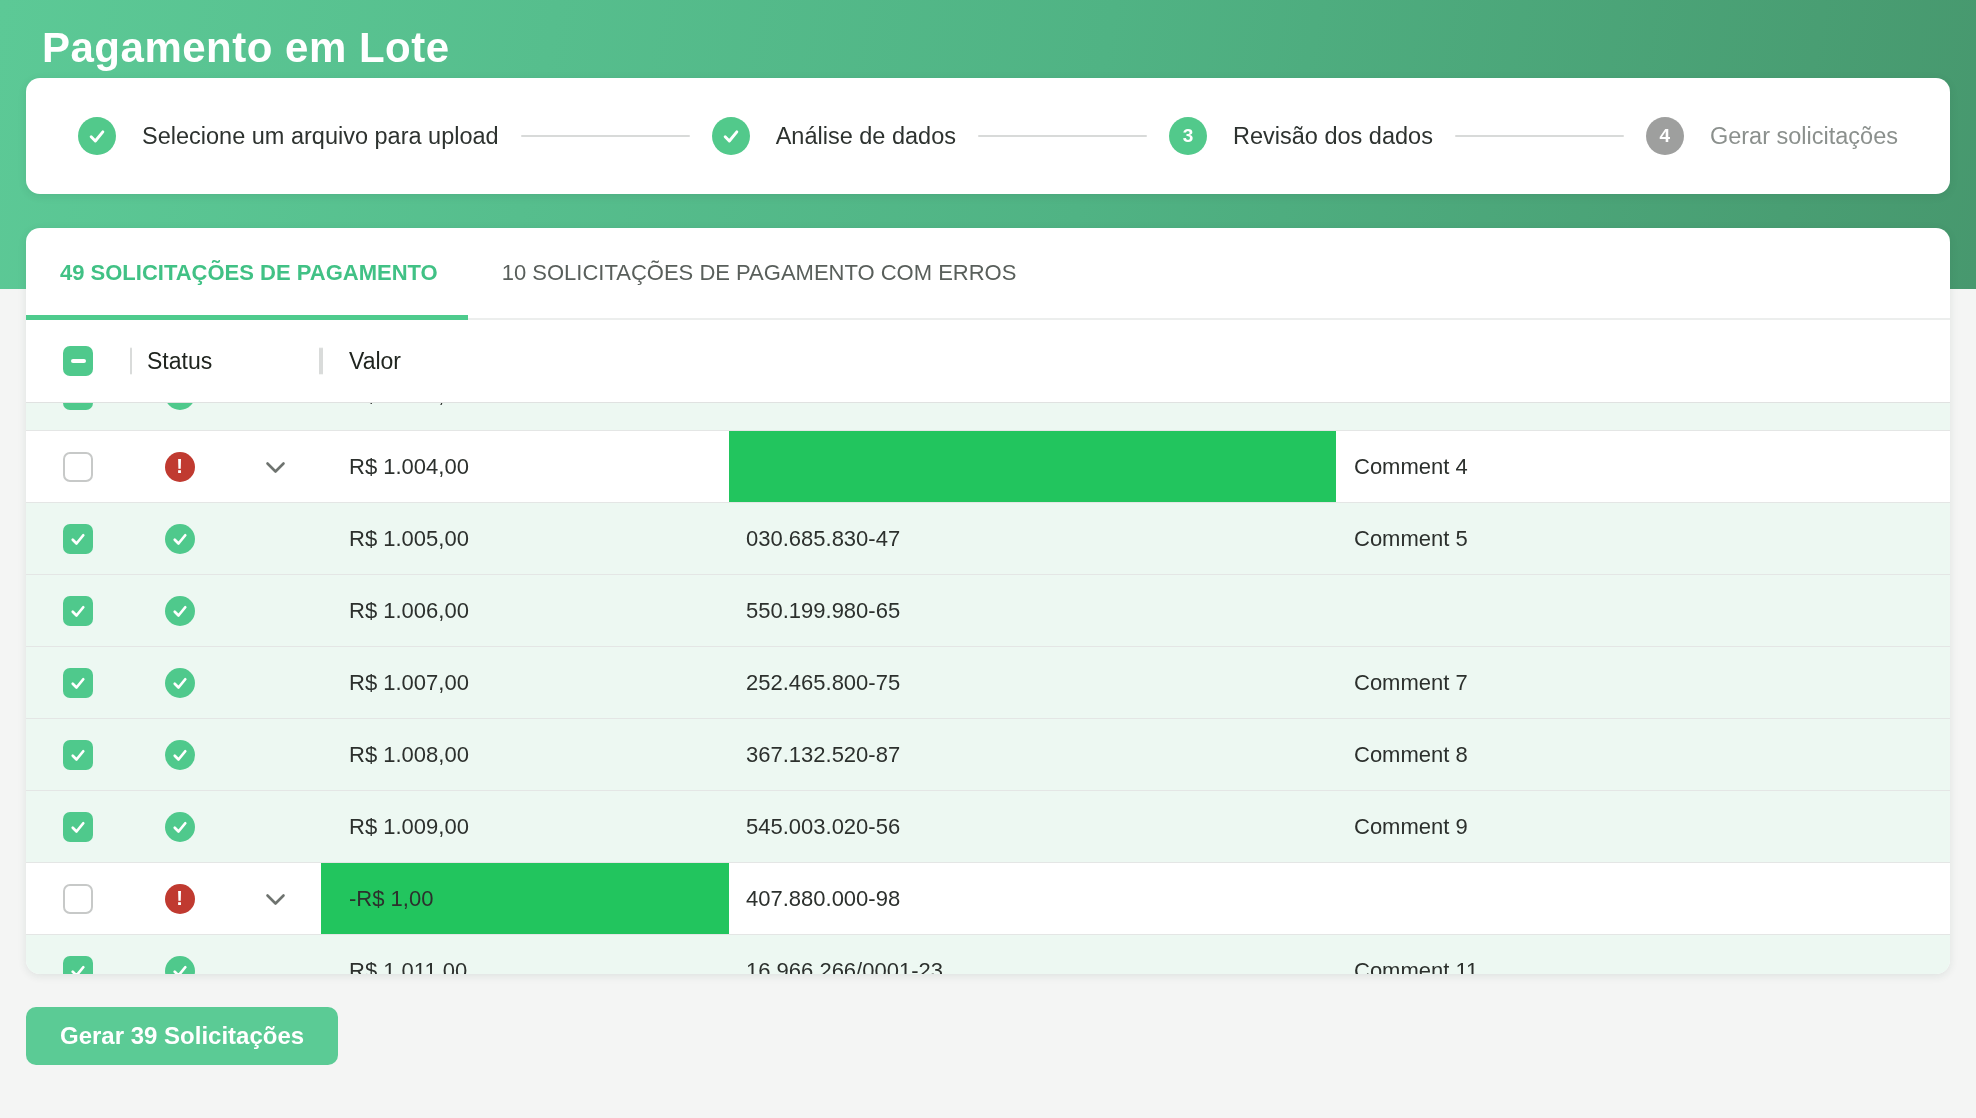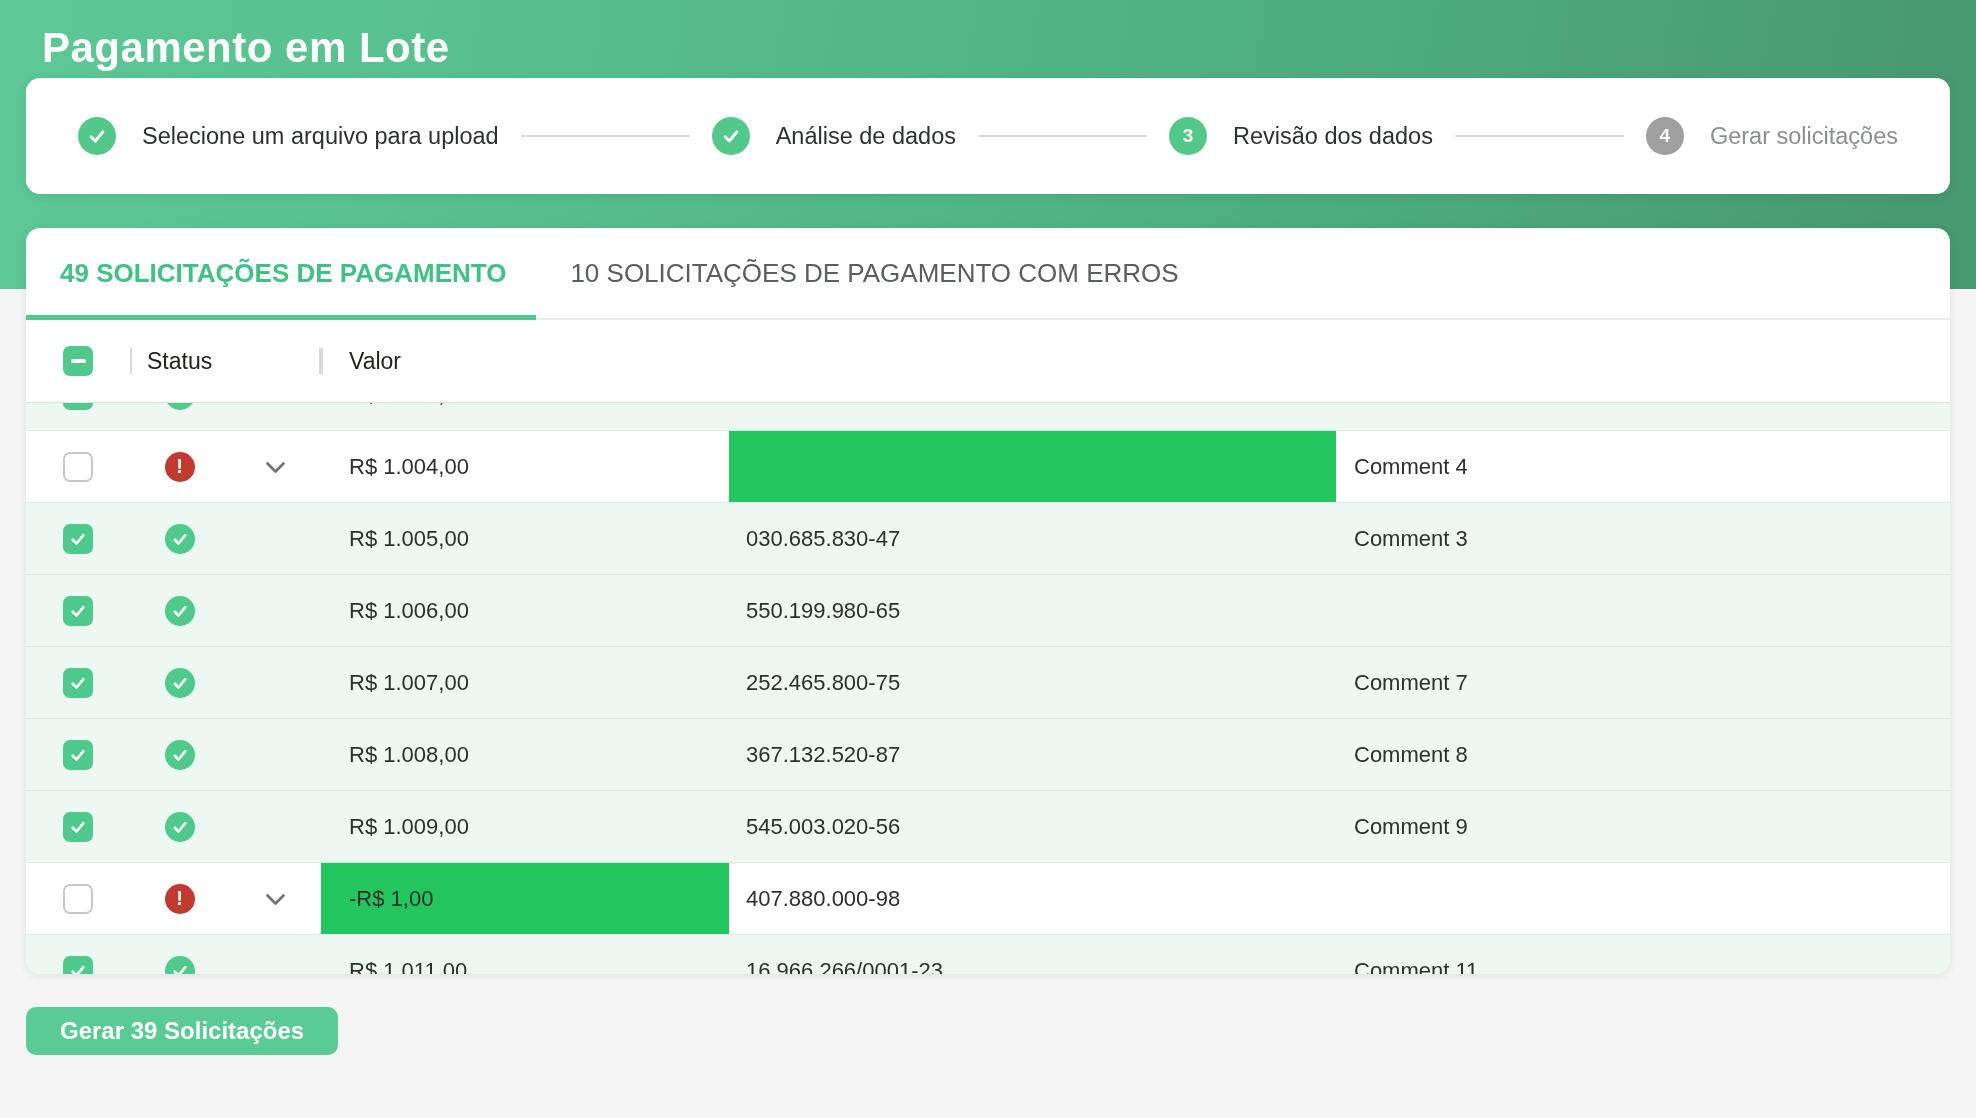--- a/index.html
+++ b/index.html
@@ -30,21 +30,21 @@
     color:#fff; font-size:19px; font-weight:bold;
   }
   .step-circle.done,.step-circle.current { background:#52c98b; }
   .step-circle.pending { background:#9e9f9e; }
   .step-label { margin-left:26px; font-size:23.5px; color:#2d322f; font-weight:500; }
   .step-label.pending { color:#8b908d; }
   .step-line { flex:1 1 auto; height:2px; background:#d8dad9; margin:0 22px; border-radius:1px; }
   
   .tab-card { margin-top:34px; height:746px; overflow:hidden; display:flex; flex-direction:column; }
   .tabs { height:92px; display:flex; border-bottom:2px solid #eceeed; flex:none; }
-  .tab { display:flex; align-items:center; font-size:26px; cursor:pointer; position:relative; }
+  .tab { display:flex; align-items:center; font-size:22px; cursor:pointer; position:relative; }
   .tab.active { color:#41c185; font-weight:600; padding:0 30px 0 34px; }
   .tab.active::after {
     content:""; position:absolute; left:0; right:0; bottom:-2px; height:5px; background:#4ecb8d;
   }
   .tab.inactive { color:#595f5b; font-weight:500; padding:0 30px 0 34px; }
   
   .thead { height:82px; display:flex; align-items:center; flex:none; font-size:23px; color:#20251f; font-weight:500; }
   .c0{width:104px;flex:none;display:flex;justify-content:center;}
   .c1{width:99px;flex:none;}
   .c2{width:92px;flex:none;display:flex;justify-content:center;}
@@ -84,21 +84,21 @@
   .row .c5.cell{padding-left:18px;}
   .row .cell.error-bg { background:#22c55e; }
   
   .footer { margin:33px 26px 0; display:flex; justify-content:space-between; align-items:center; }
   .btn-outline {
     height:58px; padding:0 38px; border:1.5px solid #7edcae; border-radius:10px;
     background:transparent; color:#4ecb8f; font-size:24px; font-weight:600;
     font-family:inherit; cursor:pointer;
   }
   .btn-primary {
-    height:48px; padding:0 34px; border:none; border-radius:10px;
+    height:58px; padding:0 34px; border:none; border-radius:10px;
     background:#5bcb95; color:#fff; font-size:24px; font-weight:bold;
     font-family:inherit; cursor:pointer;
   }
 </style>
 </head>
 <body>
 
 <div class="banner"></div>
 
 <div class="content">
@@ -200,21 +200,21 @@
             <div class="c1 cell" style="justify-content: center;">
               <div class="status-ok">
                 <svg width="18" height="18" viewBox="0 0 24 24">
                   <polyline points="5 13 10 18 19 7" fill="none" stroke="#fff" stroke-width="3.6" stroke-linecap="round" stroke-linejoin="round"></polyline>
                 </svg>
               </div>
             </div>
             <div class="c2 cell" style="justify-content: center;"></div>
             <div class="c3 cell">R$ 1.005,00</div>
             <div class="c4 cell">030.685.830-47</div>
-            <div class="c5 cell">Comment 3</div>
+            <div class="c5 cell">Comment 5</div>
           </div>
           <div class="row sel">
             <div class="c0 cell">
               <div class="cb checked">
                 <svg width="18" height="18" viewBox="0 0 24 24">
                   <polyline points="5 13 10 18 19 7" fill="none" stroke="#fff" stroke-width="3.6" stroke-linecap="round" stroke-linejoin="round"></polyline>
                 </svg>
               </div>
             </div>
             <div class="c1 cell" style="justify-content: center;">

